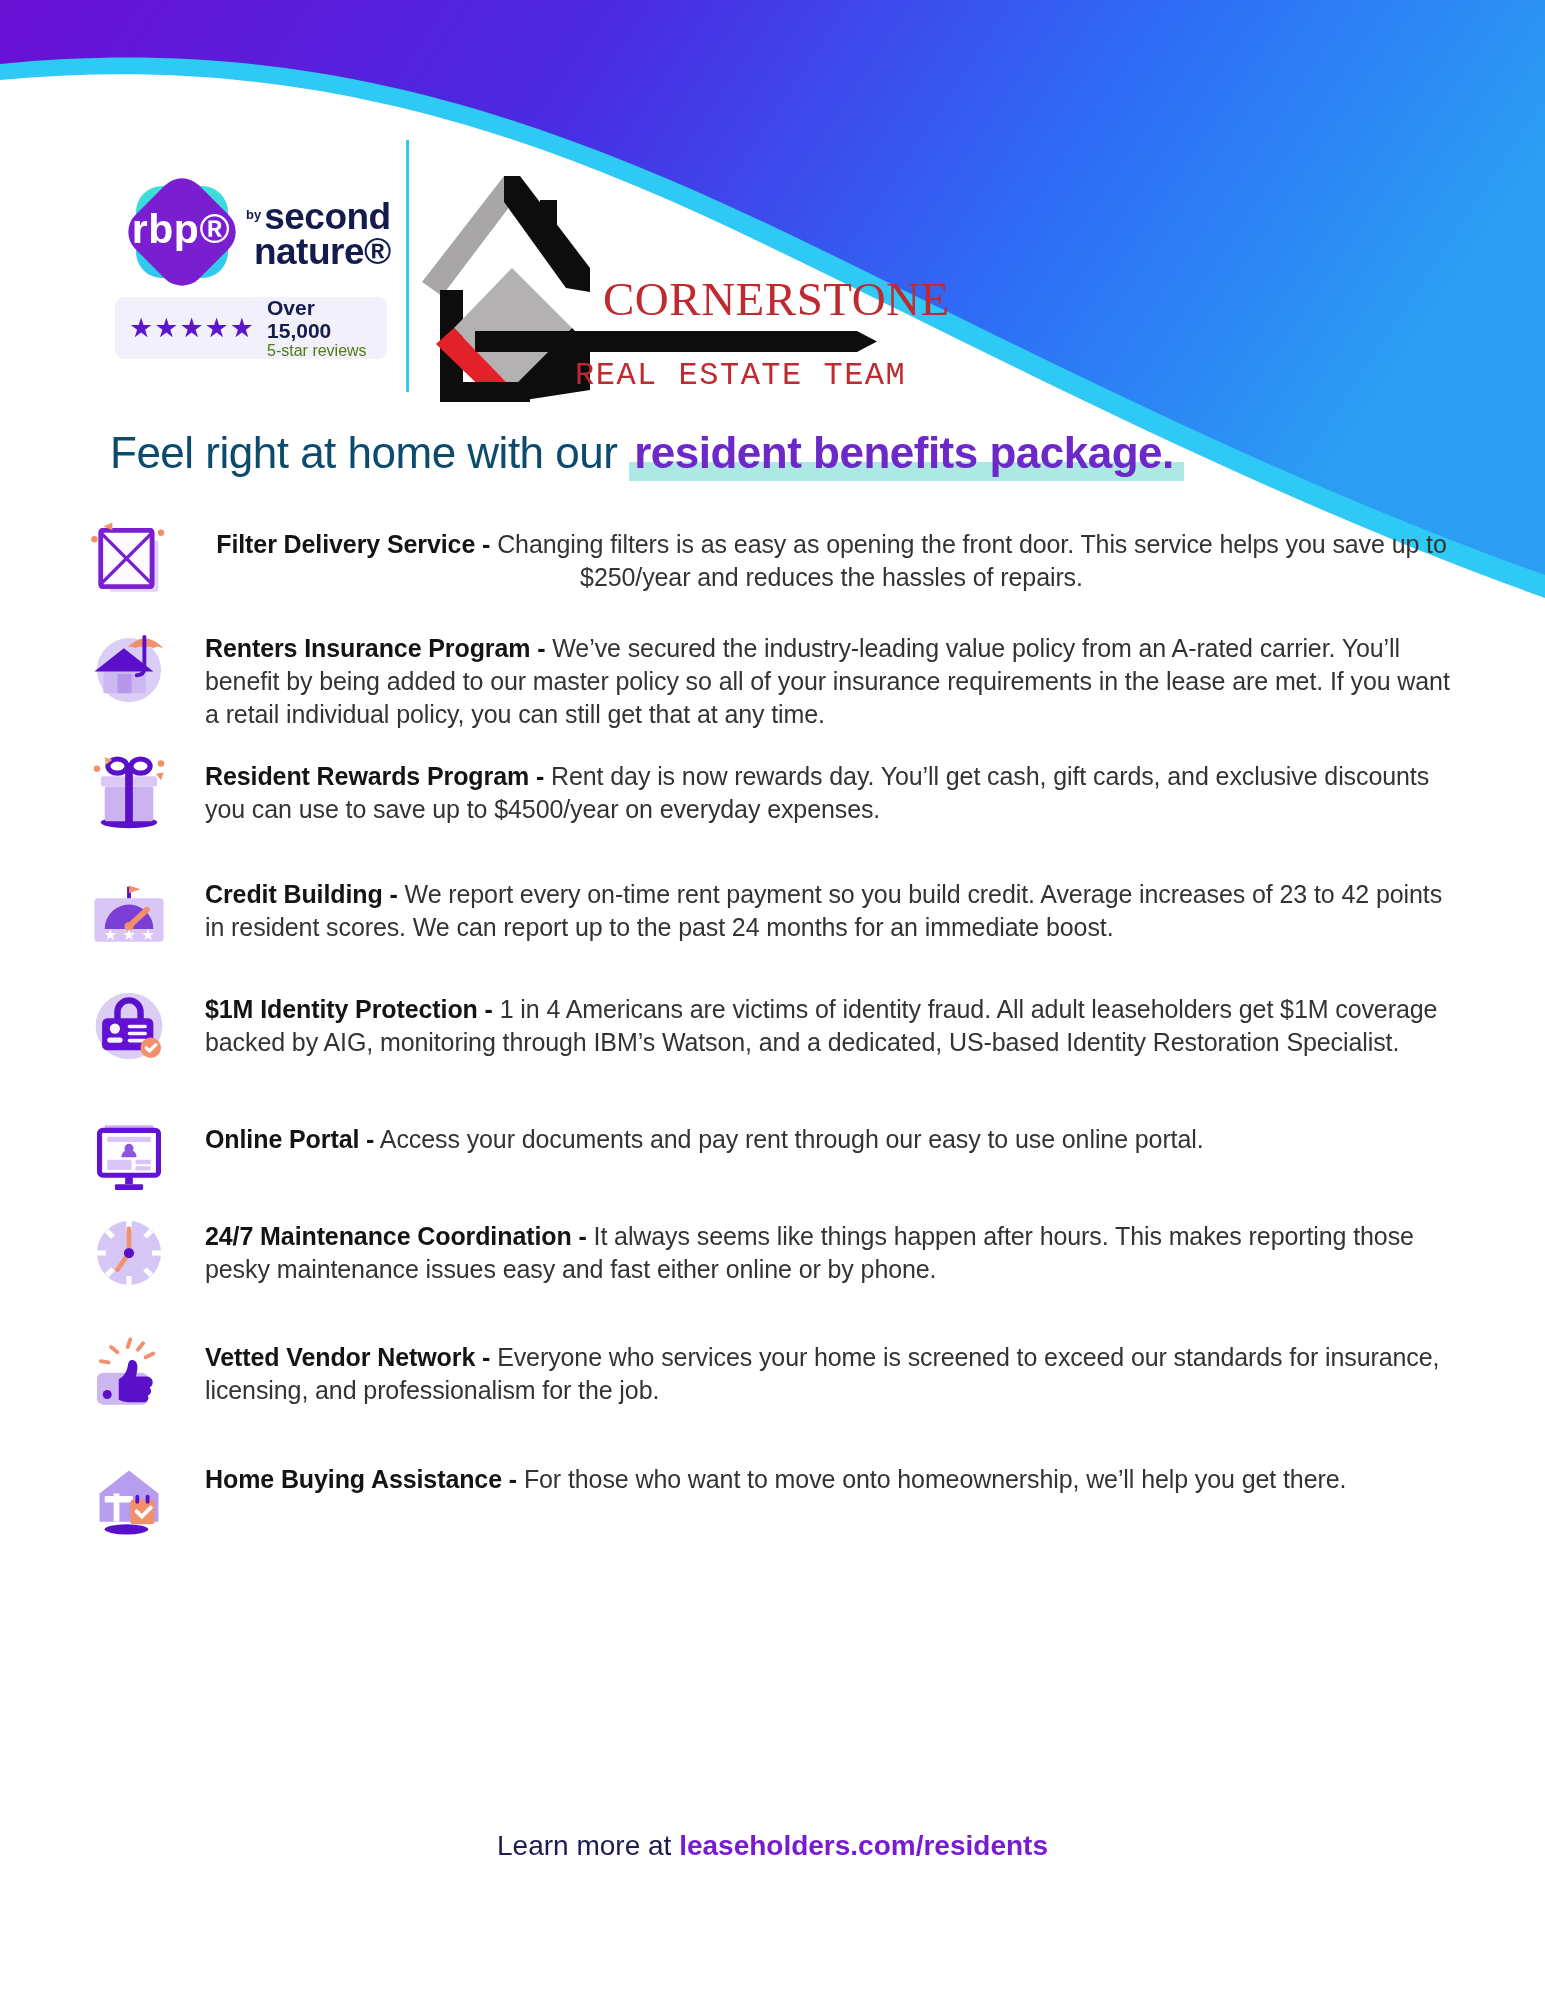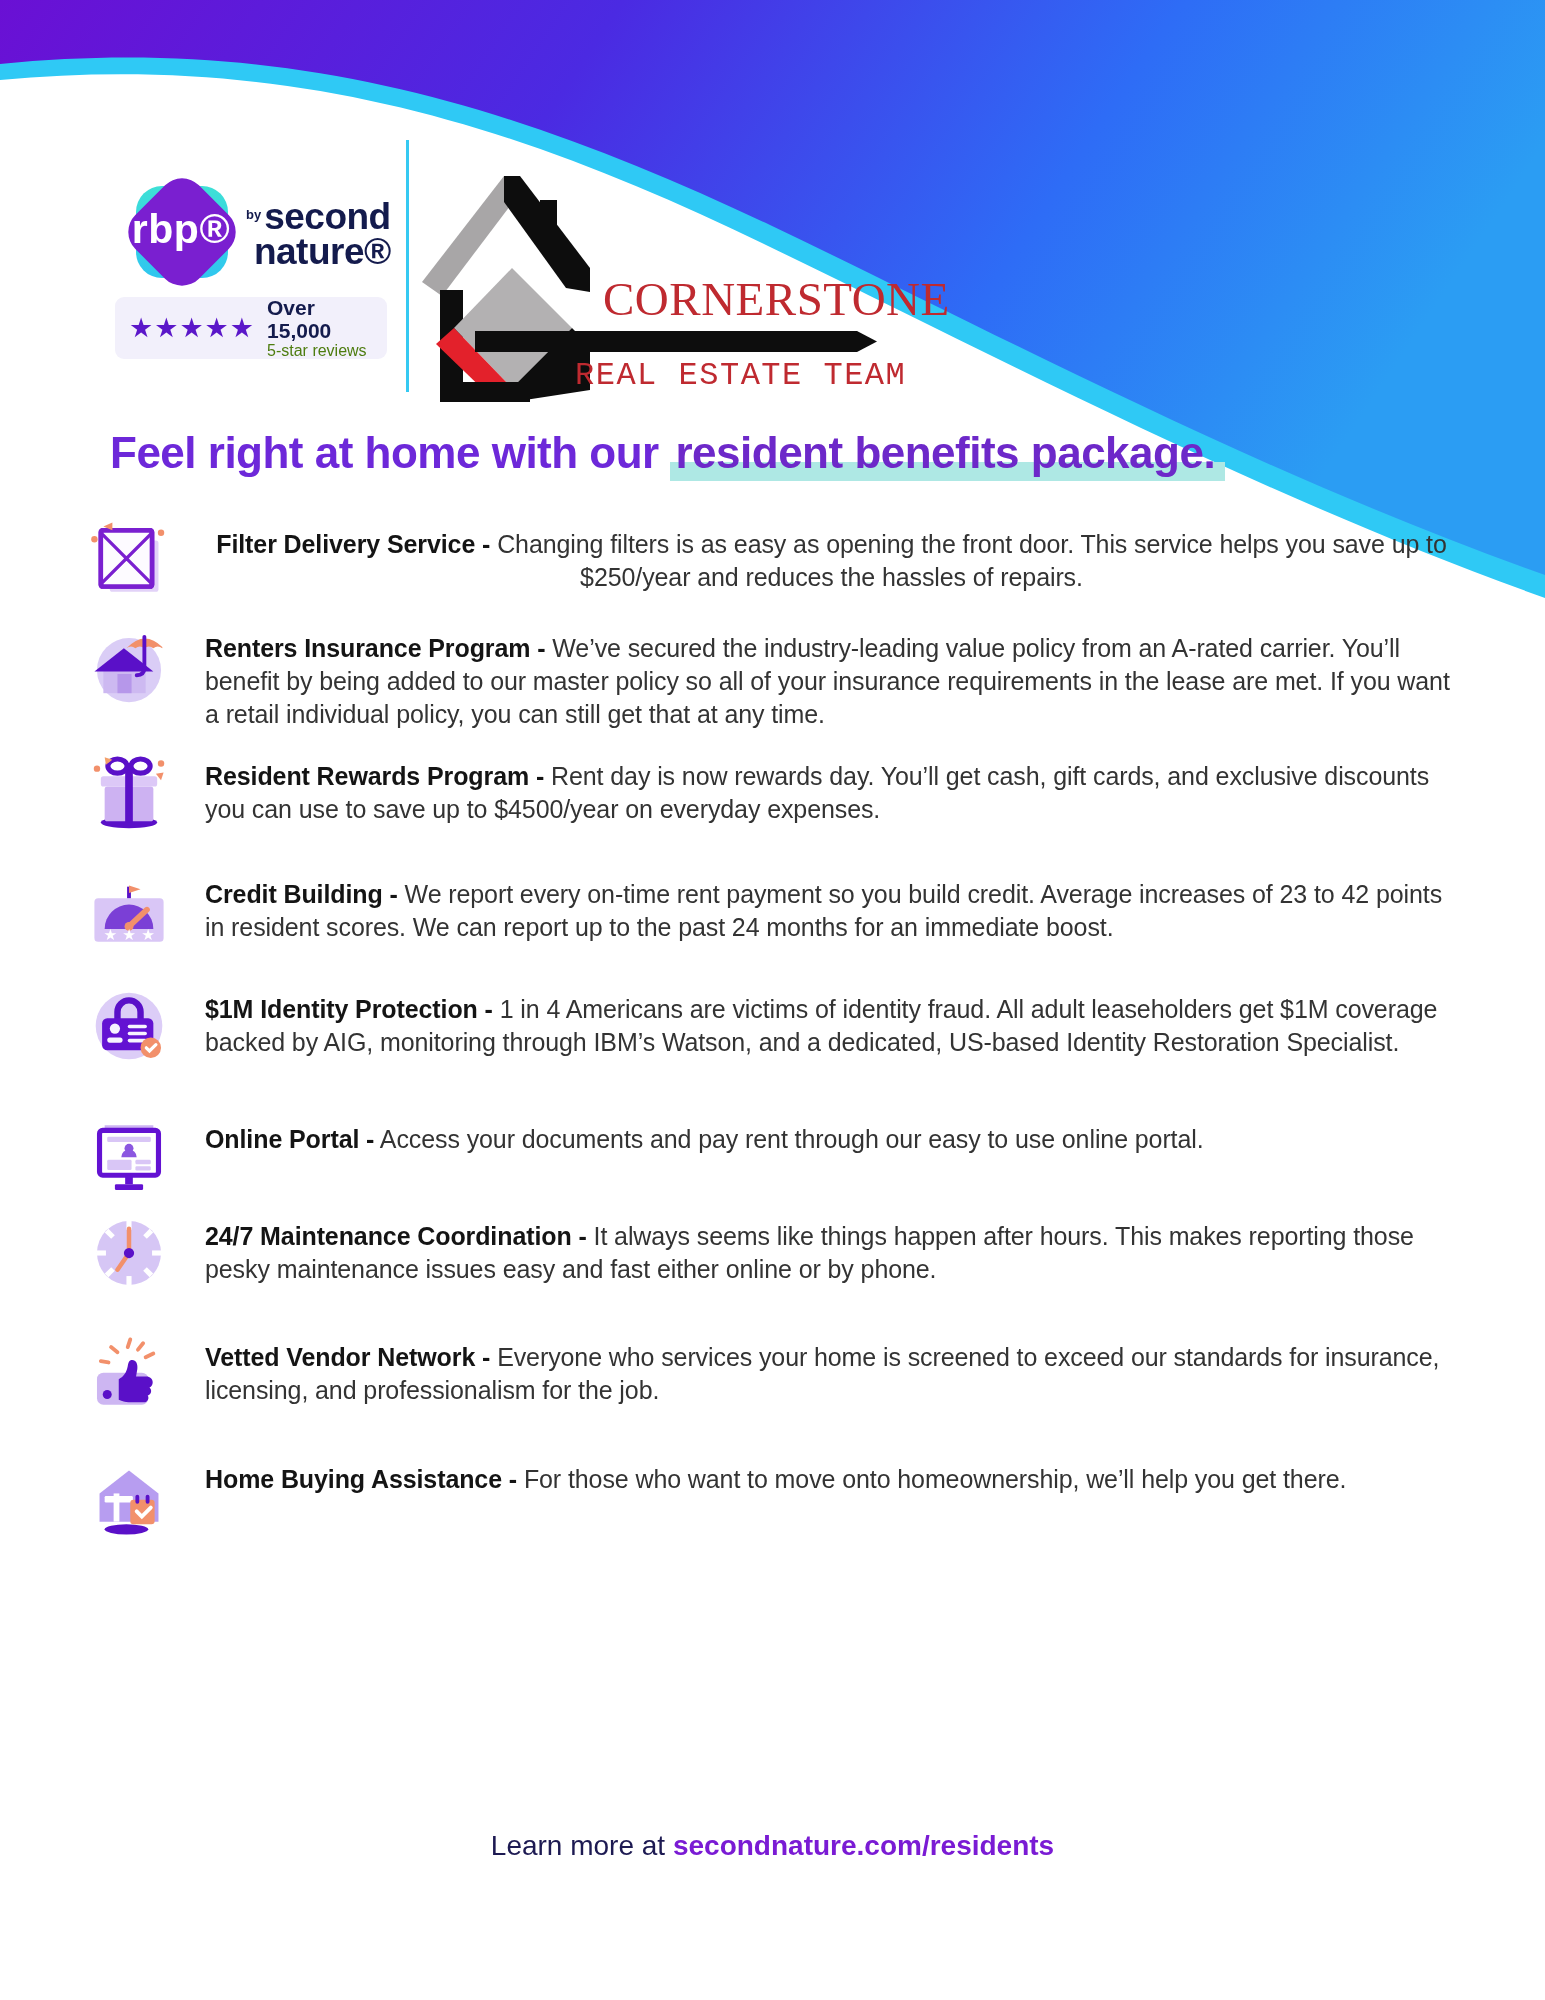--- a/index.html
+++ b/index.html
@@ -33,21 +33,21 @@
   .cstone-house{position:absolute;left:0;top:0;}
   .cstone-name{position:absolute;left:155px;top:122px;font-family:"Liberation Serif",serif;
                color:#bf2a30;font-size:47px;letter-spacing:.5px;white-space:nowrap;margin-left:28px;}
   .cstone-bar{position:absolute;left:55px;top:181px;width:402px;height:21px;background:#0d0d0d;
               clip-path:polygon(0 0,calc(100% - 20px) 0,100% 50%,calc(100% - 20px) 100%,0 100%);}
   .cstone-sub{position:absolute;left:155px;top:207px;font-family:Liberation Mono, monospace;
               color:#bf2a30;font-size:32px;letter-spacing:1.5px;white-space:nowrap;}
 
   
   .headline{position:absolute;left:110px;top:428px;font-size:44px;white-space:nowrap;}
-  .headline .prefix{color:#6d28d9;font-weight:700;letter-spacing:-0.5px;}
+  .headline .prefix{color:#0c4a6e;font-weight:400;letter-spacing:-0.5px;}
   .headline .hl{color:#6d28c9;font-weight:800;letter-spacing:-0.5px;padding:0 10px 4px 5px;
       background-image:linear-gradient(#aee8e4,#aee8e4);background-repeat:no-repeat;
       background-size:100% 24px;background-position:0 34px;}
 
   
   .benefit{position:absolute;left:88px;width:1370px;}
   .benefit-icon{position:absolute;left:0;top:-8px;width:82px;height:82px;}
   .benefit-icon svg{width:82px;height:82px;}
   .benefit-text{margin-left:117px;font-size:25px;line-height:33px;color:#333;letter-spacing:-0.1px;}
   .benefit-title{font-weight:700;color:#141414;}
@@ -281,17 +281,17 @@
             <path d="M38 44 l4 4 7 -7" stroke="#fff" stroke-width="3" fill="none" stroke-linecap="round"></path>
           </svg></span>
       <div class="benefit-text">
         <span class="benefit-title">Home Buying Assistance -</span>
         <span class="benefit-desc">For those who want to move onto homeownership, we’ll help you get there.</span>
       </div>
     </div>
   </div>
 
   <div class="learn-more">
-    <span class="lm-prefix">Learn more at </span><span class="lm-link">secondnature.com/residents</span>
+    <span class="lm-prefix">Learn more at </span><span class="lm-link">leaseholders.com/residents</span>
   </div>
 
 
 </div>
 
 </body></html>

